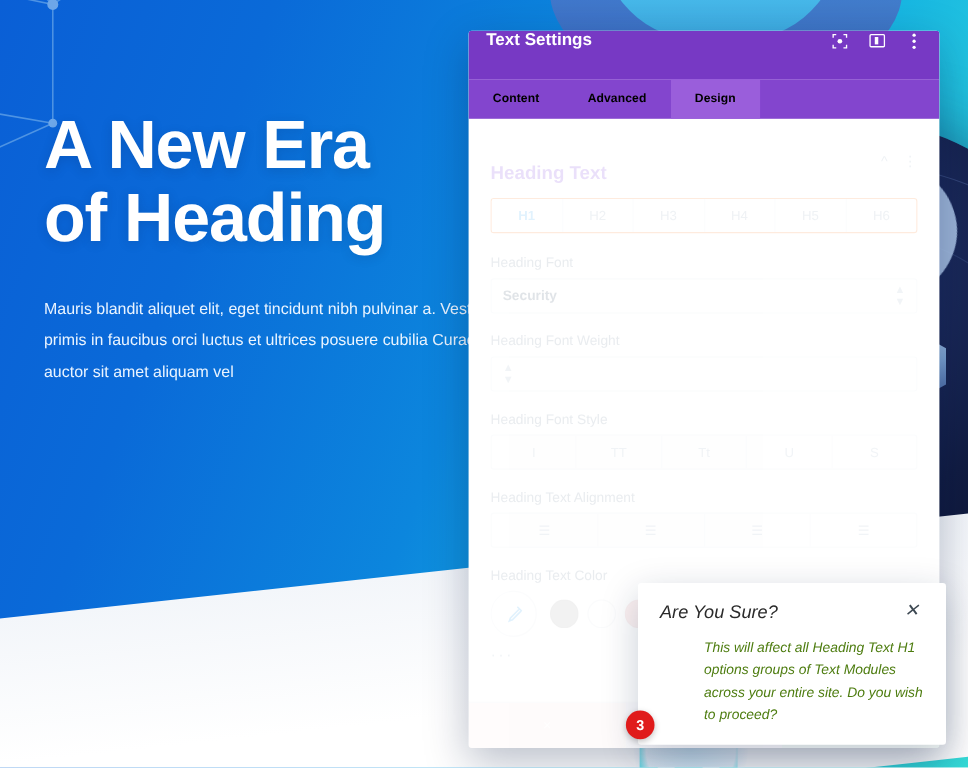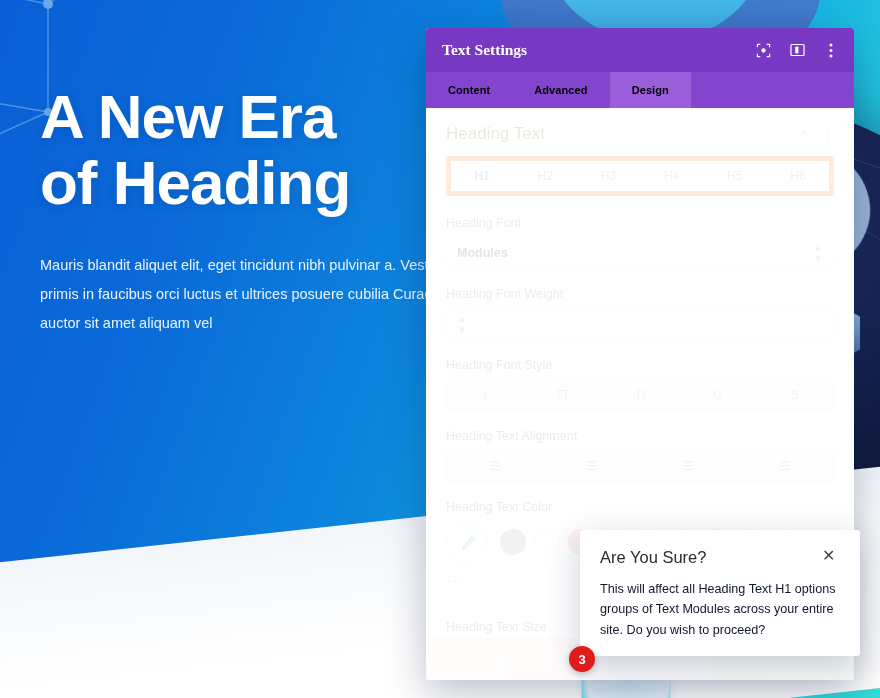--- a/index.html
+++ b/index.html
@@ -63,21 +63,21 @@
     transform:rotate(-6.2deg);
     transform-origin:left bottom;
   }
   
   .shield-wrap{ position:absolute; left:566px; bottom:-46px; width:120px; height:120px; }
   .shield-halo{
     position:absolute; left:10px; top:6px; width:104px; height:104px; border-radius:50%;
     background:radial-gradient(circle,#d7eefb 0%,#eaf5fd 55%,rgba(255,255,255,0) 72%);
   }
 
-  .hero-content{ position:absolute; left:40px; top:84px; width:560px; color:#fff; }
+  .hero-content{ position:absolute; left:40px; top:100px; width:560px; color:#fff; }
   .hero-h1{
     font-size:62px; line-height:1.06; font-weight:bold; letter-spacing:-1px;
     text-shadow:0 2px 10px rgba(0,40,90,.18);
   }
   .hero-p{
     margin-top:36px; font-size:14.5px; line-height:2.0; color:#eaf4ff; max-width:545px;
     font-weight:400;
   }
   .hero-btn{
     margin-top:30px; display:inline-block;
@@ -88,22 +88,22 @@
   }
 
   
   .panel{
     position:absolute; left:426px; top:28px; width:428px; height:652px;
     background:#fff; border-radius:3px;
     box-shadow:0 12px 40px rgba(0,20,60,.28);
     overflow:hidden; display:flex; flex-direction:column;
   }
   .panel-head{
-    height:44px; background:#7739c4; display:flex; align-items:center;
-    padding:0 14px 0 16px; flex:0 0 auto;font-family:Liberation Serif, serif;
+    height:44px; background:#7739c4; display:flex; align-items:flex-start;
+    padding:0 14px 0 16px; flex:0 0 auto;
   }
   .panel-title{ color:#fff; font-size:15.5px; font-weight:bold; flex:1; }
   .head-icons{ display:flex; align-items:center; gap:16px; }
   .hicon{ width:18px; height:18px; color:#fff; display:flex; align-items:center; justify-content:center; cursor:pointer; }
   .hicon svg{ display:block; }
 
   .panel-tabs{
     height:36px; background:#8345ce; display:flex; flex:0 0 auto;
   }
   .ptab{
@@ -114,25 +114,25 @@
 
   .panel-body{
     position:relative; flex:1 1 auto; overflow:hidden; background:#fff;
     padding:16px 20px 0 20px;
   }
   
   .dim{ opacity:.14; }
   .dim-strong{ opacity:.20; }
 
   .sec-head{ display:flex; align-items:center; margin-bottom:12px; }
-  .sec-title{ font-size:17px; color:#4d7c0f; flex:1; font-weight:400; }
+  .sec-title{ font-size:17px; color:#6d28d9; flex:1; font-weight:700;margin-top:24px; }
   .sec-tool{ color:#8aa0b5; font-size:13px; margin-left:14px; }
 
   .hrow{
-    display:flex; border:5px solid #f97316; border-radius:3px; overflow:hidden;
+    display:flex; border:1px solid #f97316; border-radius:3px; overflow:hidden;
     margin-bottom:20px; background:#fafbfc;
   }
   .hcell{
     flex:1; text-align:center; height:30px; line-height:30px;
     font-size:12px; color:#8ba0b4; border-right:1px solid #e8ecf2;
   }
   .hcell:last-child{ border-right:none; }
   .hcell.active{ color:#2ea3f2; background:#fff; font-weight:bold; }
 
   .fld{ margin-bottom:18px; }
@@ -172,27 +172,28 @@
   .foot-x{ flex:1; background:#fdeeee; display:flex; align-items:center; justify-content:center; color:#fff; font-size:13px; }
   .foot-mid{ flex:1; background:#f3ecfa; }
   .foot-yes{ flex:1; background:#d8f0e0; }
 
   
   .modal{
     position:absolute; left:580px; top:530px; width:280px;
     background:#fff; border-radius:3px;
     box-shadow:0 10px 34px rgba(10,30,70,.22);
     overflow:hidden;
+    font-style:italic;
   }
   .modal-body{ padding:18px 20px 16px 20px; }
   .modal-top{ display:flex; align-items:flex-start; }
   .modal-title{ flex:1; font-size:16.5px; color:#2b2b2b; font-weight:400; }
   .modal-x{ width:18px; height:18px; color:#3d4852; cursor:pointer; font-size:16px; line-height:16px; }
   .modal-text{
-    margin-top:12px; font-size:12.6px; line-height:1.62; color:#0f172a;
+    margin-top:12px; font-size:12.6px; line-height:1.62; color:#4d7c0f;margin-left:40px;
   }
   .modal-yes{
     height:33px; background:#0c7ec9; color:#fff; font-size:12.5px; font-weight:bold;
     display:flex; align-items:center; justify-content:center; cursor:pointer;
   }
 
   
   .badge{
     position:absolute; left:569px; top:646px; width:26px; height:26px; border-radius:50%;
     background:#e01b1b; color:#fff; font-size:13px; font-weight:bold;
@@ -293,21 +294,21 @@
         <div class="hcell">H2</div>
         <div class="hcell">H3</div>
         <div class="hcell">H4</div>
         <div class="hcell">H5</div>
         <div class="hcell">H6</div>
       </div>
 
       <div class="fld">
         <span class="flabel">Heading Font</span>
         <div class="fselect">
-          <span class="val">Modules</span>
+          <span class="val">Security</span>
           <span class="arrows">▲<br>▼</span>
         </div>
       </div>
 
       <div class="fld">
         <span class="flabel">Heading Font Weight</span>
         <div class="fselect">
           <span class="arrows">▲<br>▼</span>
         </div>
       </div>

